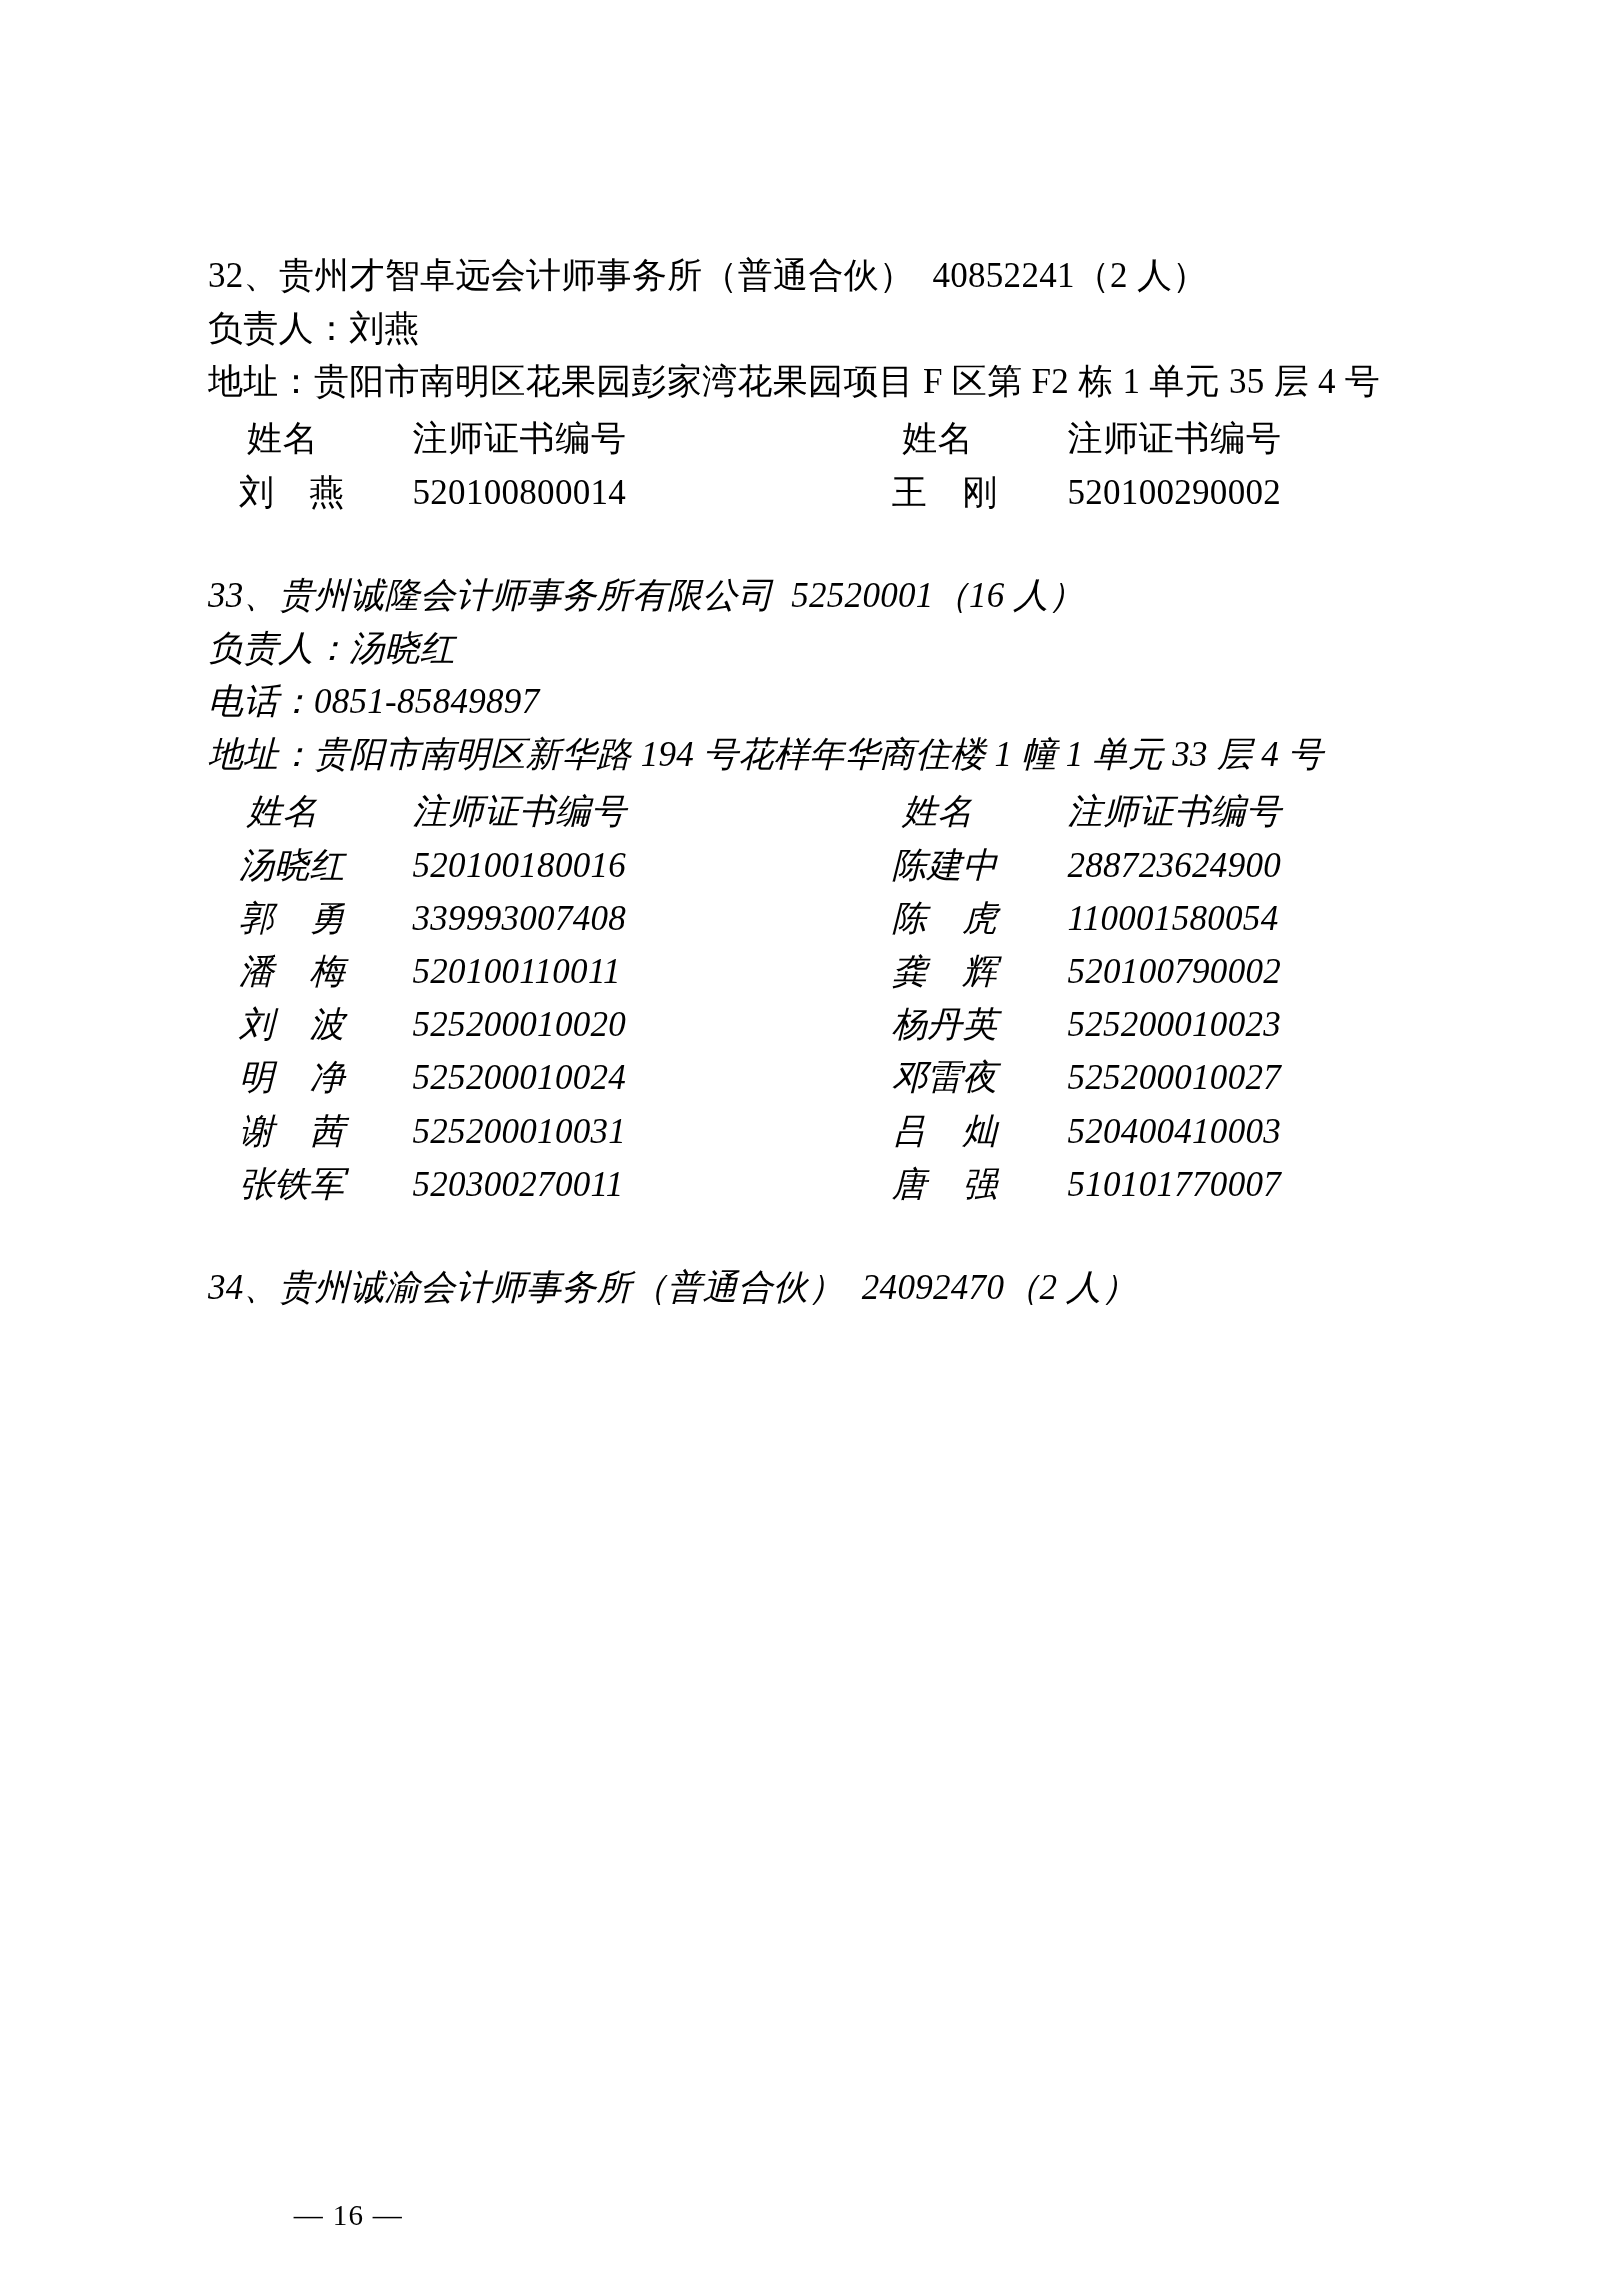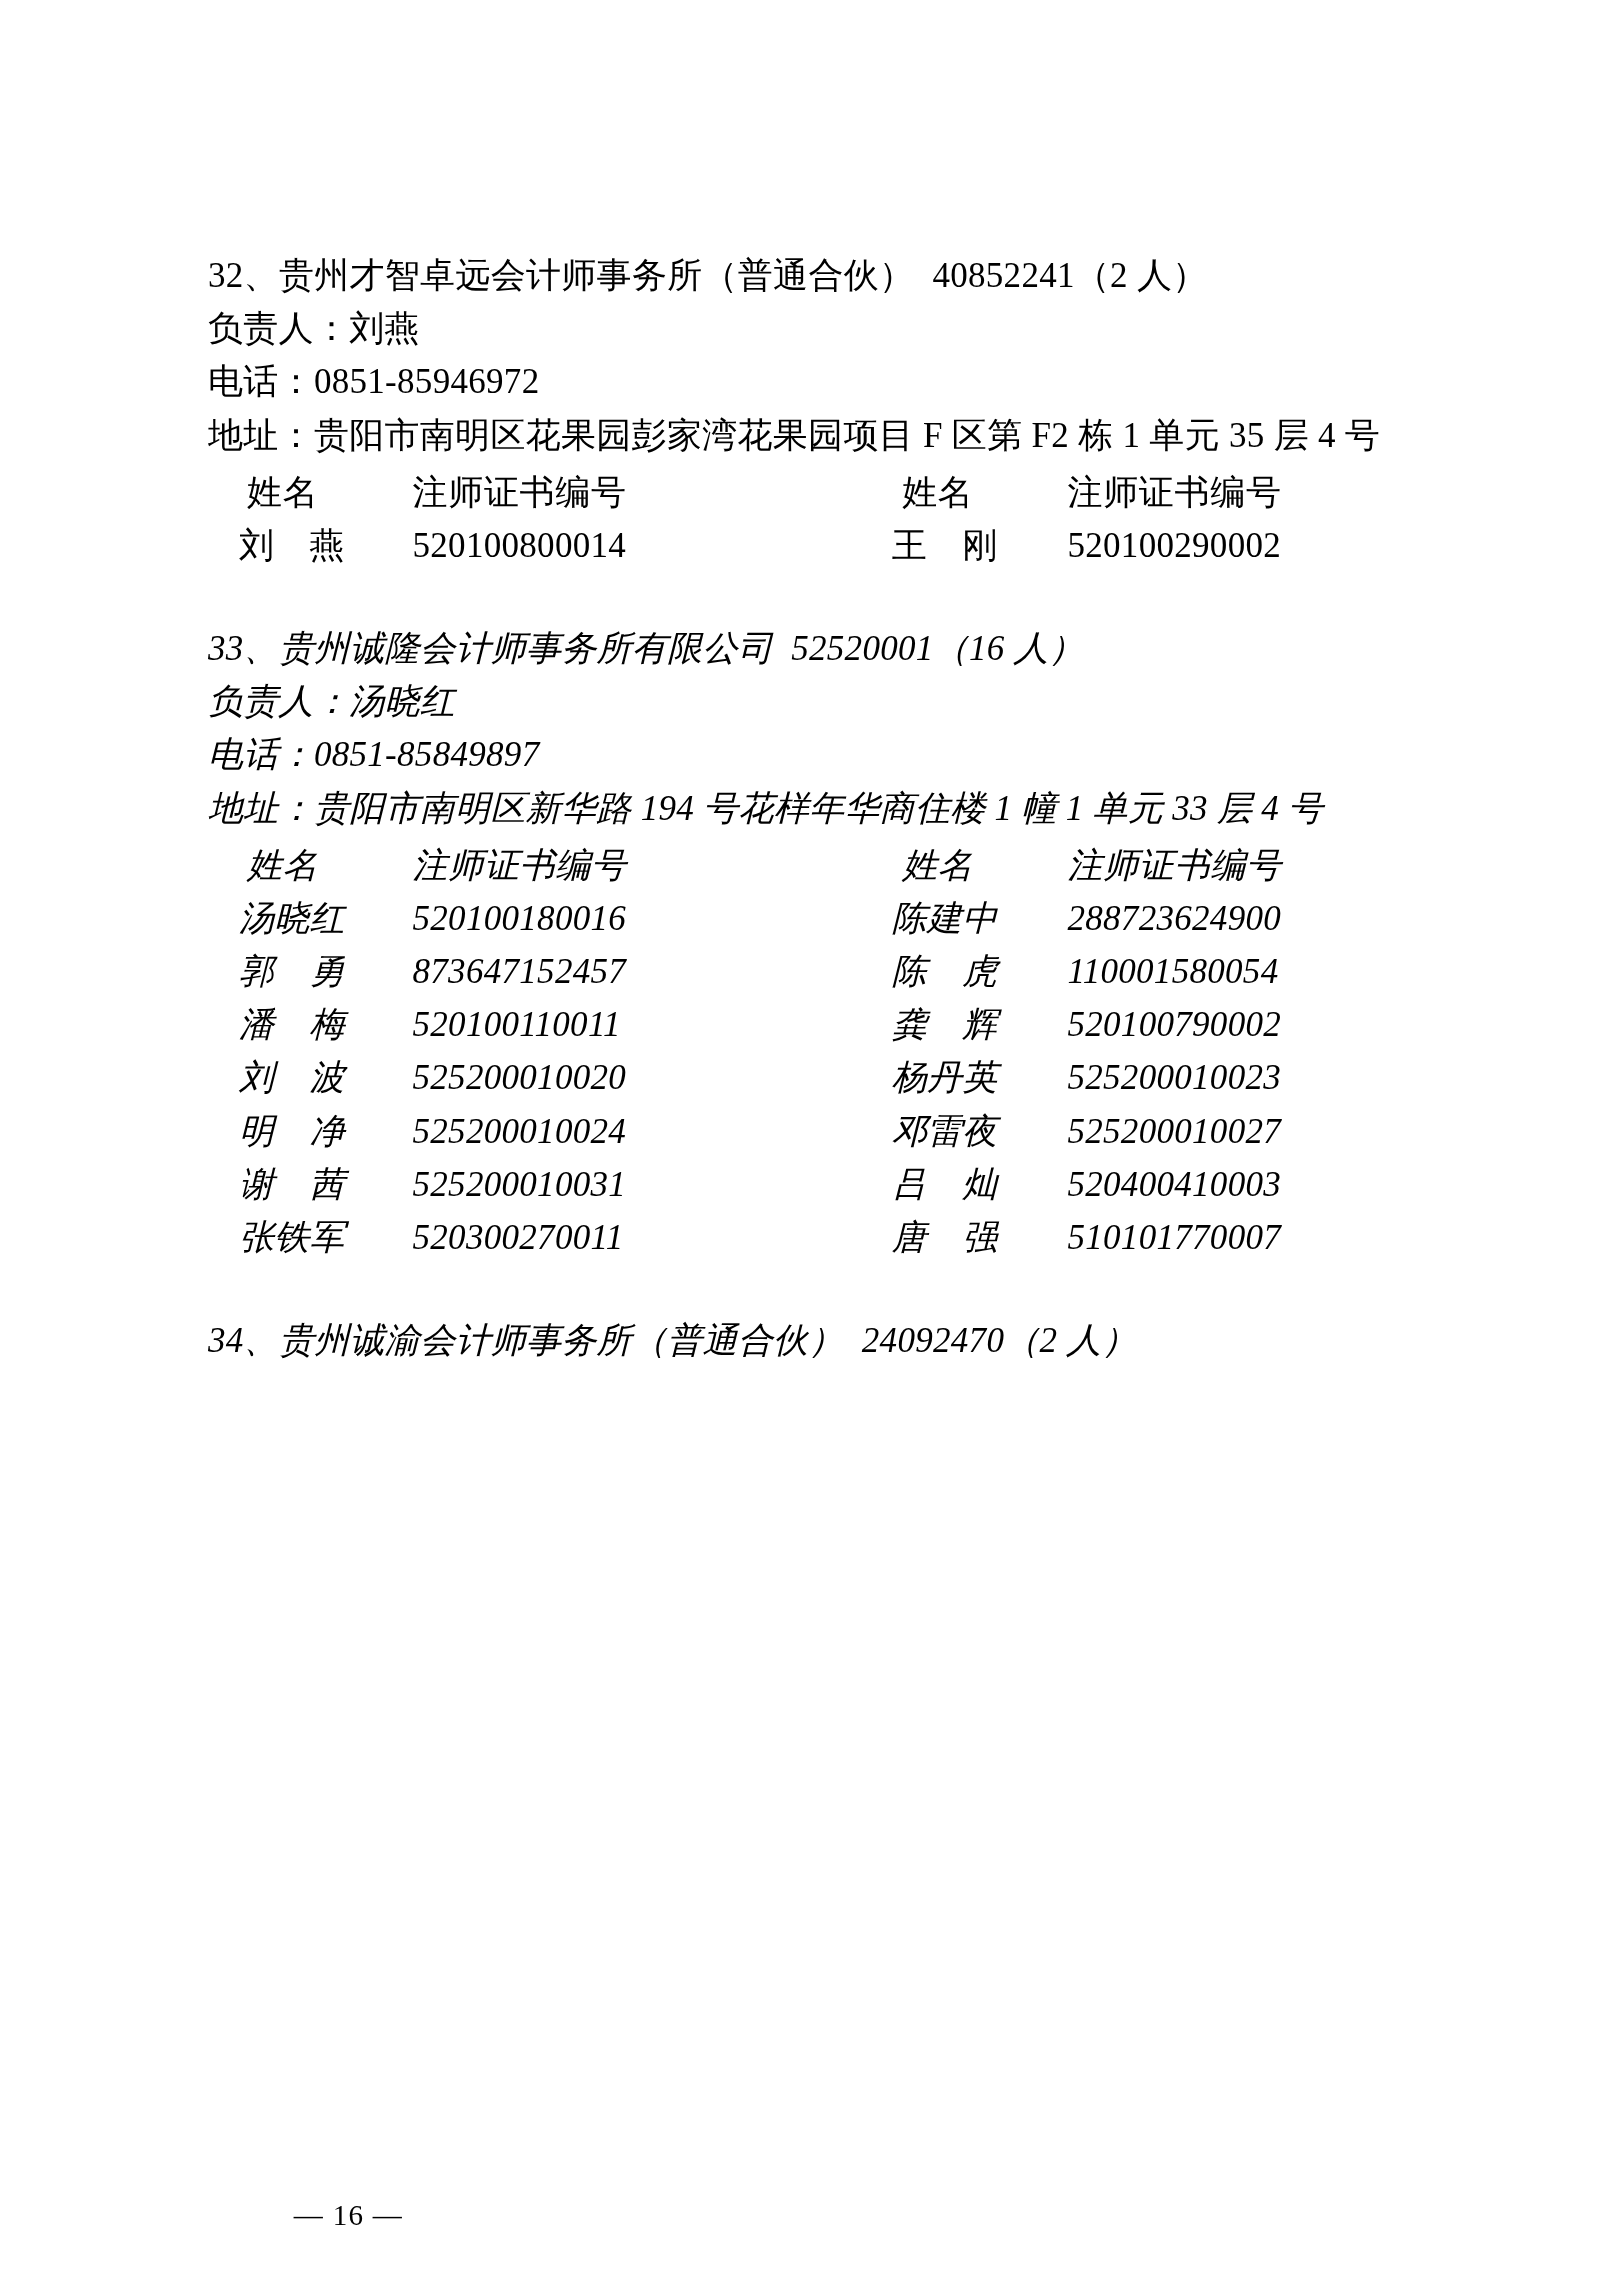--- a/index.html
+++ b/index.html
@@ -91,21 +91,20 @@
 </style>
 </head>
 <body>
 
 <div class="page">
   <div class="doc-body">
 
     <div class="entry">
       <div class="line title-line">32、贵州才智卓远会计师事务所（普通合伙）  40852241（2 人）</div>
       <div class="line"><span>负责人：</span><span>刘燕</span></div>
-      <div class="line"><span>电话：</span><span>0851-85946972</span></div>
       <div class="line addr-line"><span>地址：</span><span>贵阳市南明区花果园彭家湾花果园项目 F 区第 F2 栋 1 单元 35 层 4 号</span></div>
 
       <table class="members">
         <tbody>
             <tr class="hdr">
           <td class="col-name">姓名</td>
           <td class="col-code">注师证书编号</td>
           <td class="col-gap"></td>
           <td class="col-name2">姓名</td>
           <td class="col-code2">注师证书编号</td>
@@ -138,21 +137,21 @@
         </tr>
         <tr>
           <td class="col-name">汤晓红</td>
           <td class="col-code">520100180016</td>
           <td class="col-gap"></td>
           <td class="col-name2">陈建中</td>
           <td class="col-code2">288723624900</td>
         </tr>
         <tr>
           <td class="col-name">郭　勇</td>
-          <td class="col-code">873647152457</td>
+          <td class="col-code">339993007408</td>
           <td class="col-gap"></td>
           <td class="col-name2">陈　虎</td>
           <td class="col-code2">110001580054</td>
         </tr>
         <tr>
           <td class="col-name">潘　梅</td>
           <td class="col-code">520100110011</td>
           <td class="col-gap"></td>
           <td class="col-name2">龚　辉</td>
           <td class="col-code2">520100790002</td>

